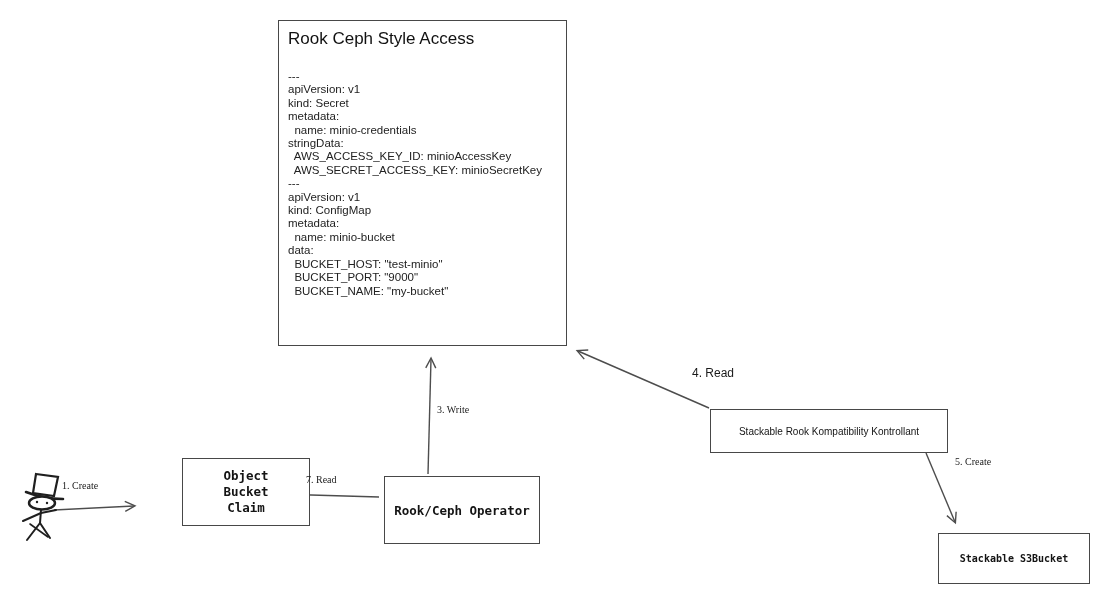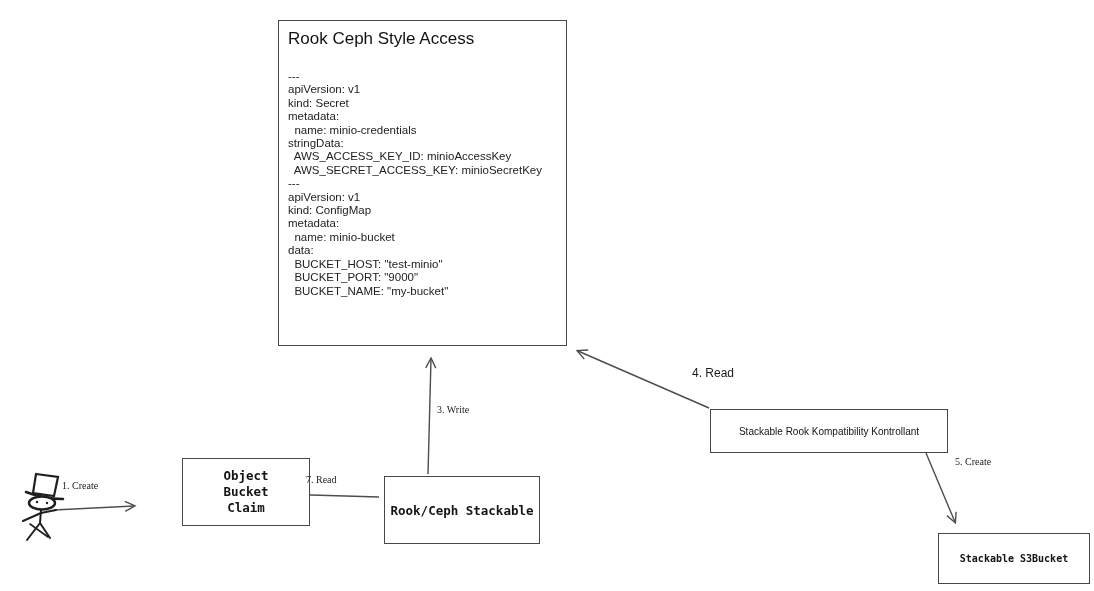--- a/index.html
+++ b/index.html
@@ -148,21 +148,21 @@
   BUCKET_HOST: "test-minio"
   BUCKET_PORT: "9000"
   BUCKET_NAME: "my-bucket"</div>
   </div>
 
   <div class="node node-obc mono-label">
     <span>Object Bucket Claim</span>
   </div>
 
   <div class="node node-operator mono-label">
-    <span>Rook/Ceph Stackable</span>
+    <span>Rook/Ceph Operator</span>
   </div>
 
   <div class="node node-kontrollant">
     <span>Stackable Rook Kompatibility Kontrollant</span>
   </div>
 
   <div class="node node-s3bucket mono-label">
     <span>Stackable S3Bucket</span>
   </div>
 

